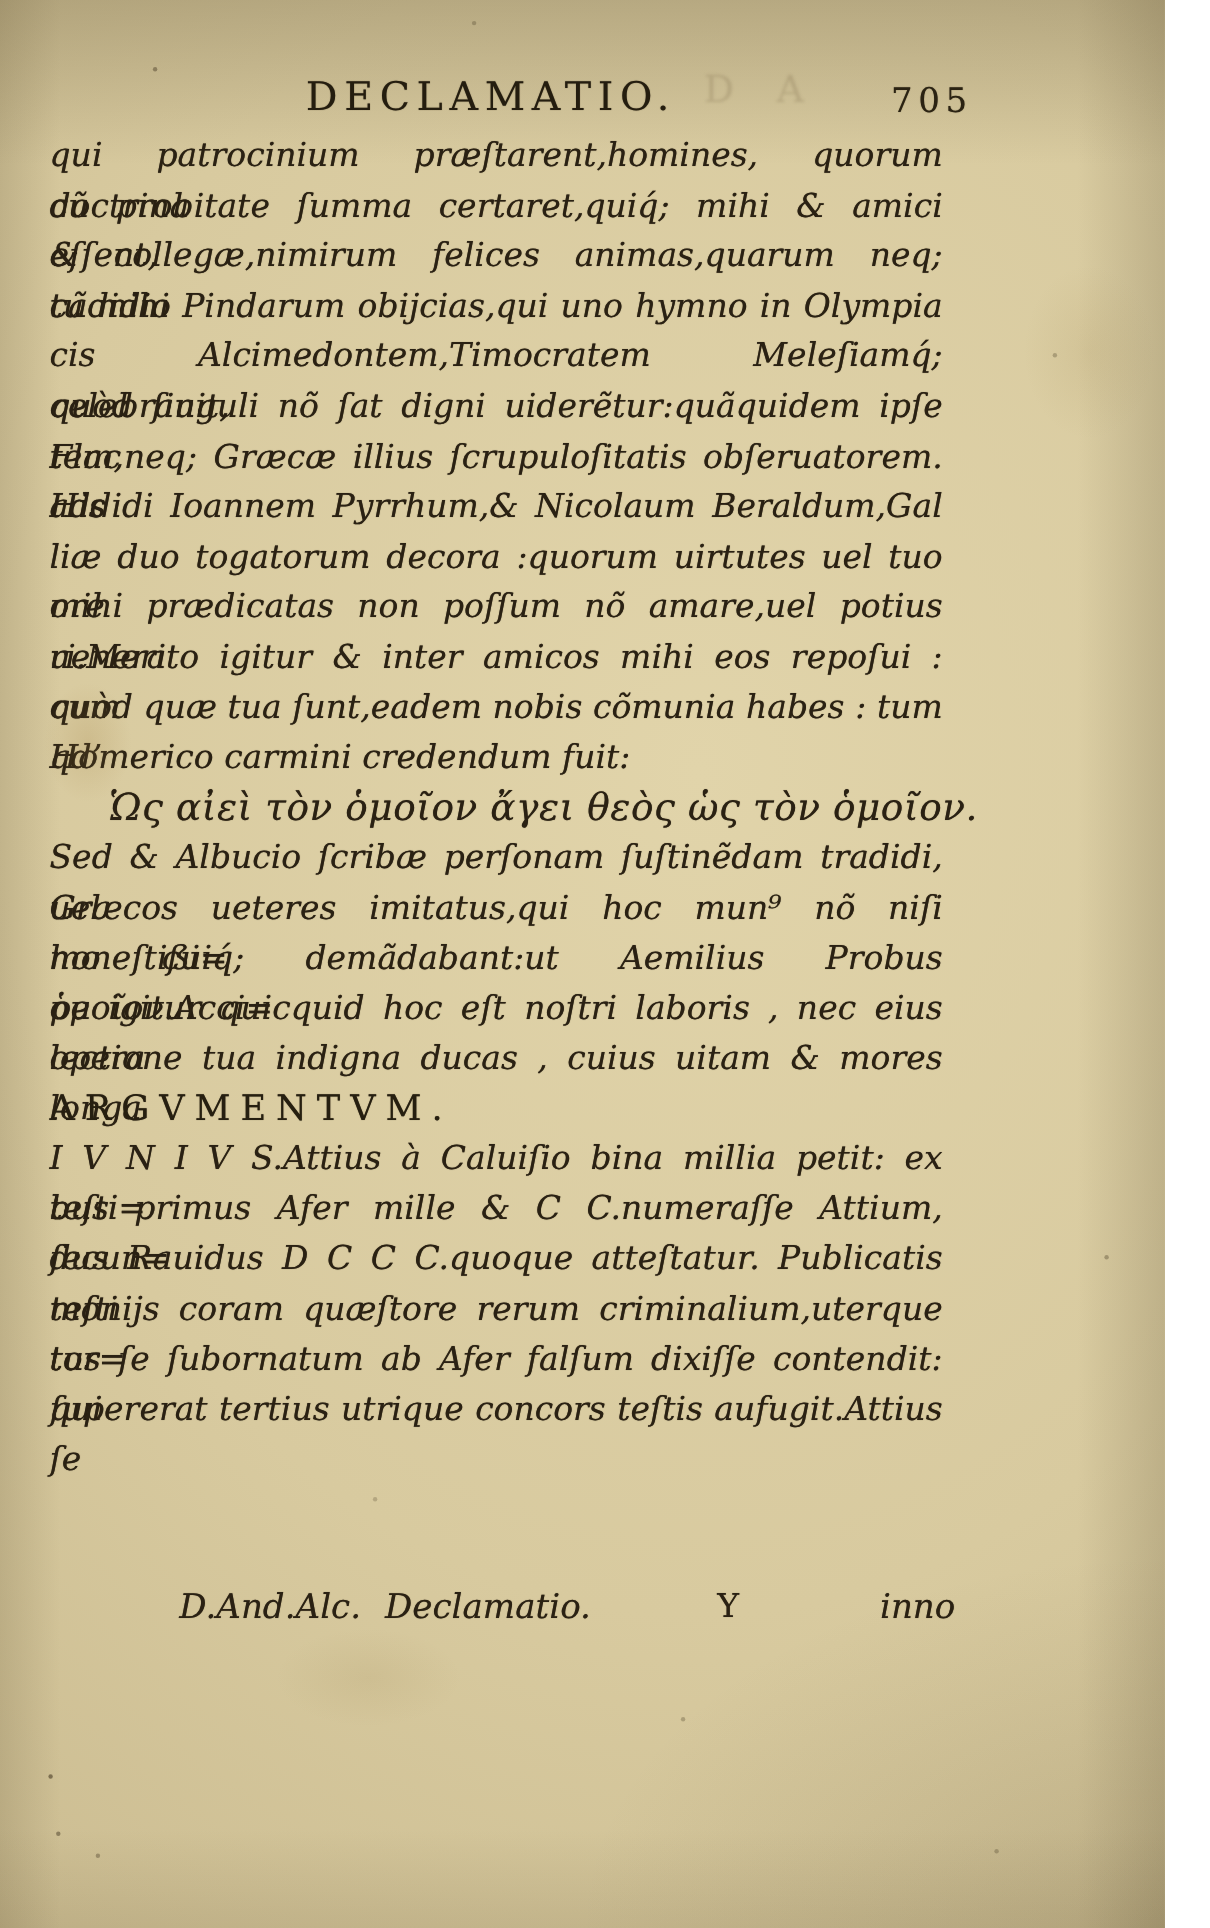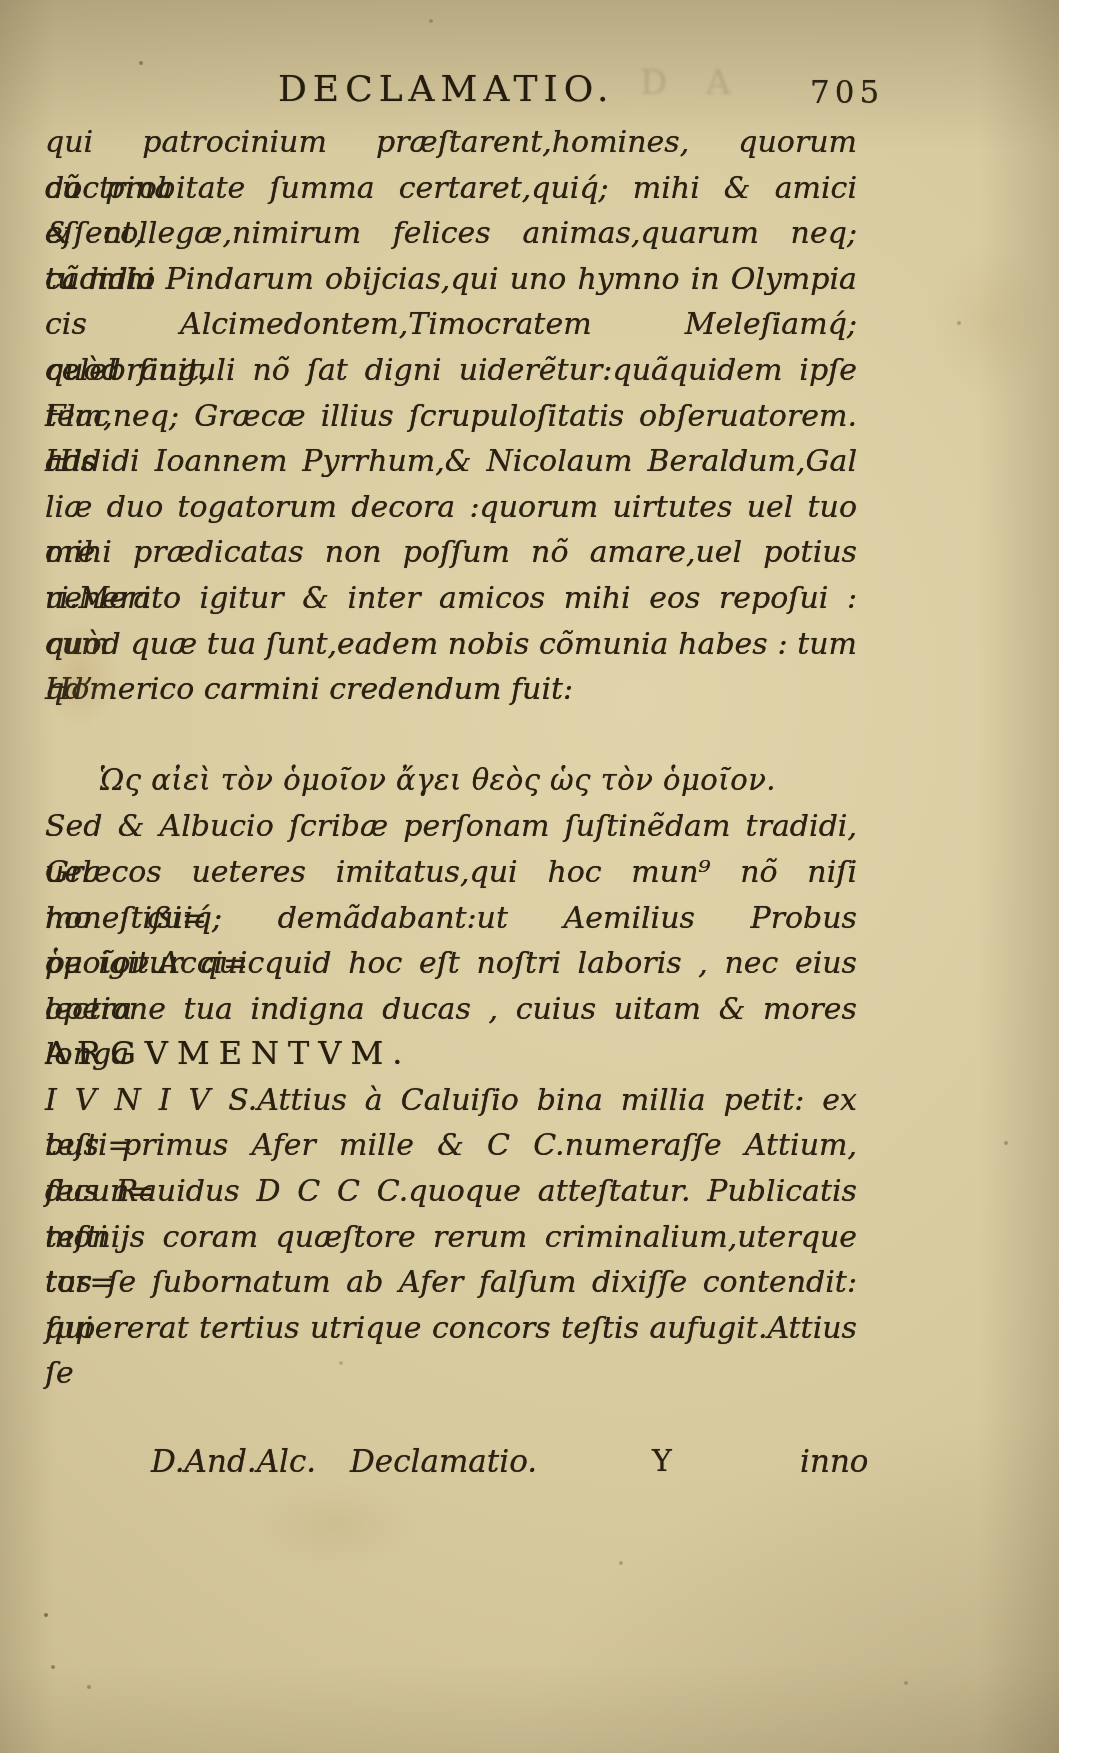--- a/index.html
+++ b/index.html
@@ -42,30 +42,30 @@
   .line{
     height:45.6px;line-height:45.6px;
     font-style:italic;font-size:30px;
     color:#2a2113;
     text-shadow:0 0 .7px rgba(38,28,12,.75);
     white-space:pre;
     overflow:visible;
   }
   .s-j{white-space:normal;text-align:justify;text-align-last:justify;text-justify:inter-word;}
   .s-p{}
-  .s-i{padding-left:54px;font-size:29px;letter-spacing:.5px;margin-top:46px;}
+  .s-i{padding-left:54px;font-size:34px;letter-spacing:.5px;}
   .s-h{
     font-style:normal;white-space:normal;
     text-align:left;font-size:32px;letter-spacing:9px;
     color:#261f10;
   }
   
   .footer-line span{position:absolute;top:1438px;height:46px;line-height:46px;
     font-style:italic;font-size:31px;color:#2a2113;text-shadow:0 0 .7px rgba(38,28,12,.7);}
-  .f-abbrev{left:151px;}
+  .f-abbrev{left:163px;}
   .f-work{left:350px;}
   .f-sig{left:652px;font-style:normal !important;font-size:30px !important;}
   .f-catch{left:800px;}
   
   .stain{position:absolute;border-radius:50%;pointer-events:none;}
   .st1{left:40px;top:620px;width:80px;height:110px;
        background:radial-gradient(ellipse at center, rgba(158,125,62,.20), rgba(158,125,62,0) 70%);}
   .st2{left:930px;top:240px;width:120px;height:160px;
        background:radial-gradient(ellipse at center, rgba(150,125,70,.12), rgba(150,125,70,0) 70%);}
   .st3{left:250px;top:1480px;width:170px;height:90px;

